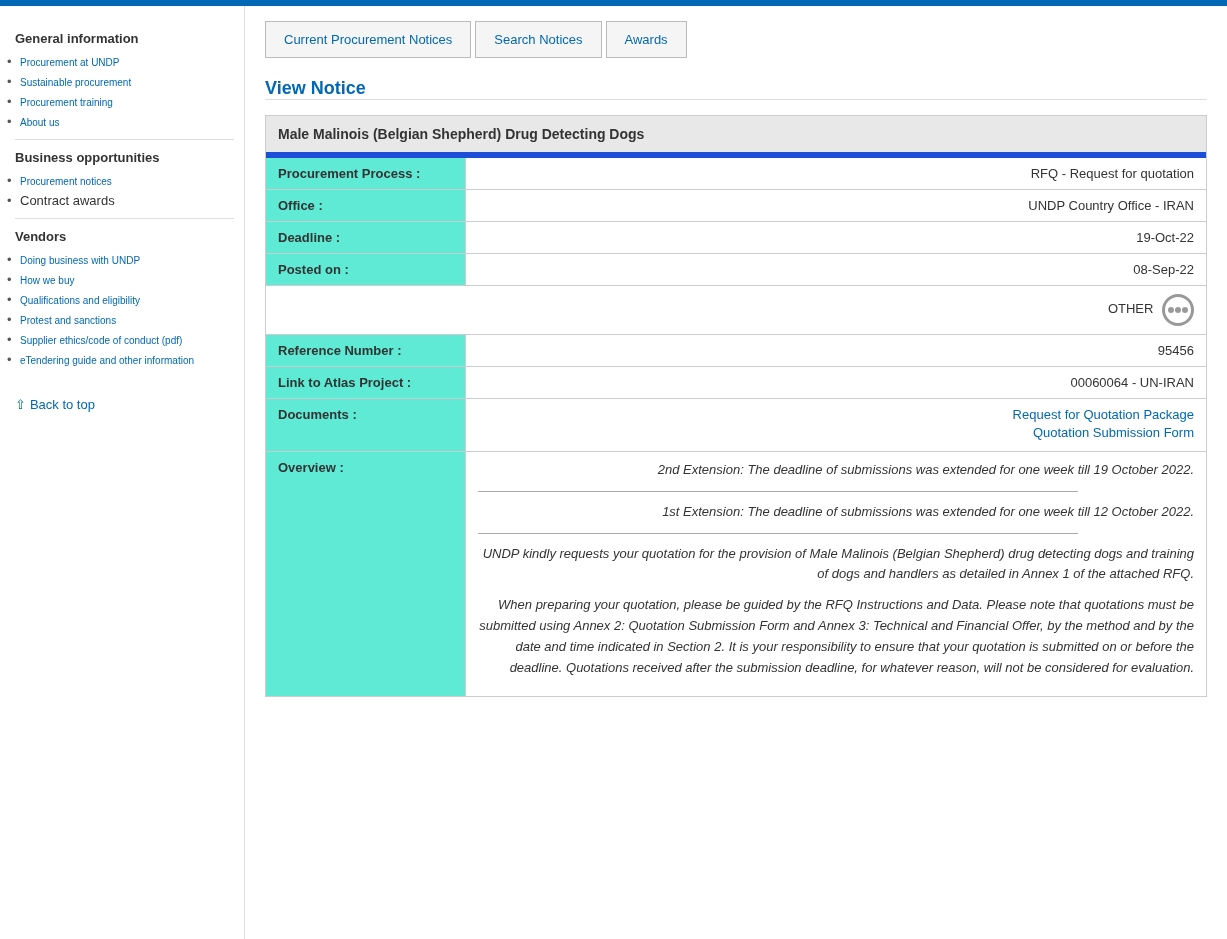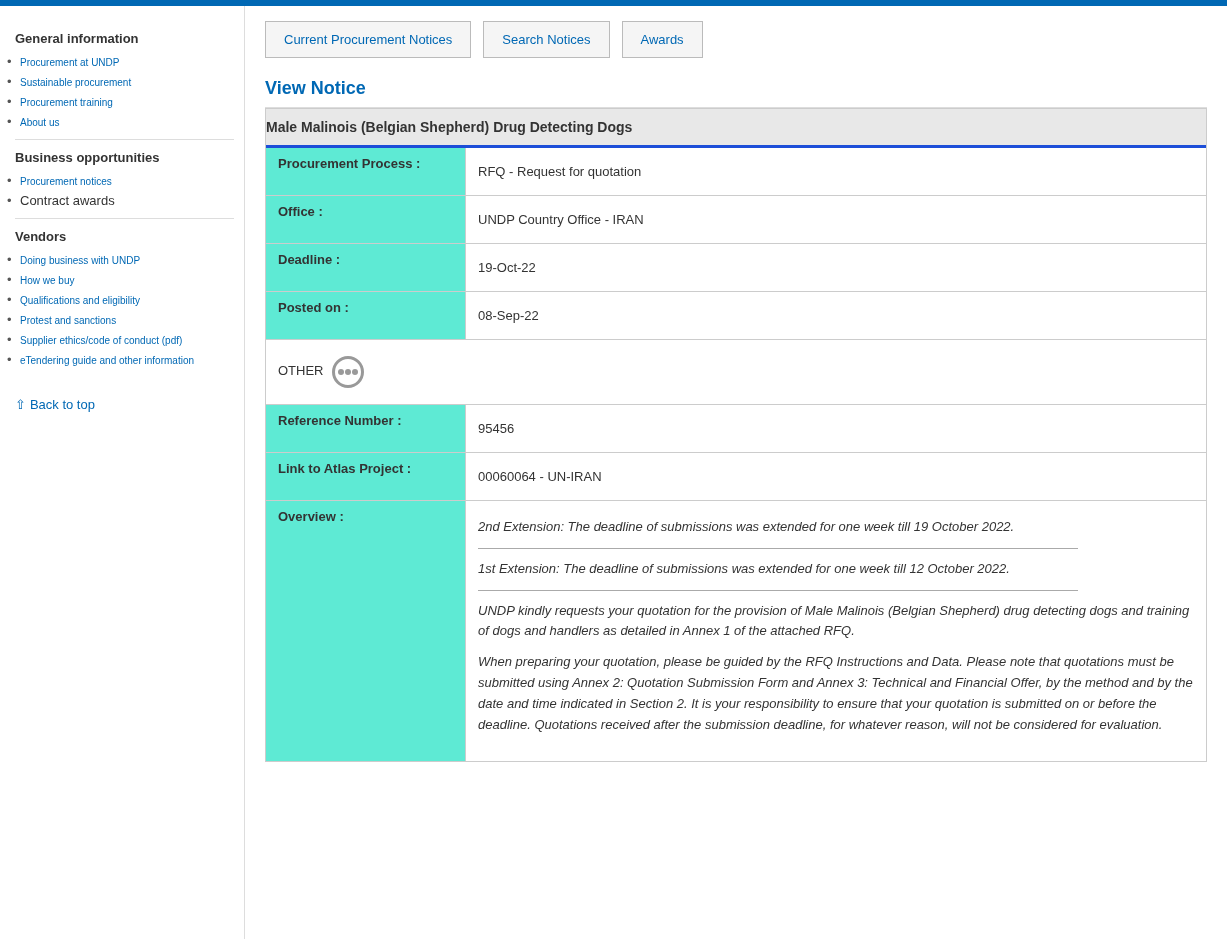--- a/index.html
+++ b/index.html
@@ -22,36 +22,36 @@
     .sidebar-nav-list li span { color: #333; font-size: 13px; }
 
     .sidebar-divider { border: none; border-top: 1px solid #ddd; margin: 10px 0; }
 
     .back-to-top { margin-top: 30px; color: #0068b4; font-size: 13px; cursor: pointer; display: flex; align-items: center; gap: 4px; }
 
     
     .main-content { flex: 1; padding: 15px 20px; }
 
     
-    .tabs { display: flex; gap: 12px; margin-bottom: 20px; }
+    .tabs { display: flex; gap: 4px; margin-bottom: 20px; }
     .tab { padding: 10px 18px; border: 1px solid #bbb; background: #f5f5f5; color: #0068b4; font-size: 13px; cursor: pointer; text-decoration: none; display: inline-block; }
 
     
-    .view-notice-title { font-size: 18px; font-weight: bold; color: #0068b4; border-bottom: 1px solid #ddd; padding-bottom: 8px; }
+    .view-notice-title { font-size: 18px; font-weight: bold; color: #0068b4; margin-bottom: 15px; border-bottom: 1px solid #ddd; }
 
     
     .notice-container { border: 1px solid #ccc; width: 100%; }
 
-    .notice-title-row { background: #e8e8e8; padding: 10px 0; font-weight: bold; font-size: 14px; border-bottom: 3px solid #1d4ed8; }
+    .notice-title-row { background: #e8e8e8; padding: 10px 12px; font-weight: bold; font-size: 14px; border-bottom: 6px solid #1d4ed8; }
 
     .notice-row { display: flex; border-bottom: 1px solid #ccc; }
     .notice-row:last-child { border-bottom: none; }
 
     .notice-label { width: 200px; min-width: 200px; padding: 8px 12px; background: #5eead4; font-weight: bold; color: #333; font-size: 13px; border-right: 1px solid #ccc; vertical-align: top; }
-    .notice-value { flex: 1; padding: 16px 12px; font-size: 13px; color: #333; }
+    .notice-value { flex: 1; padding: 8px 12px; font-size: 13px; color: #333; text-align: right; }
 
     .notice-value a { color: #0068b4; text-decoration: none; display: block; margin-bottom: 3px; }
 
     .overview-text { font-size: 13px; line-height: 1.6; color: #333; }
     .overview-text p { margin-bottom: 10px; font-style: italic; }
     .overview-separator { border: none; border-top: 1px solid #aaa; margin: 8px 0 10px 0; width: 600px; }
 
     
     .spinner { display: inline-flex; align-items: center; justify-content: center; width: 32px; height: 32px; border: 3px solid #999; border-radius: 50%; position: relative; margin-left: 5px; vertical-align: middle; }
     .spinner::before { content: ''; width: 6px; height: 6px; background: #999; border-radius: 50%; position: absolute; left: 3px; top: 50%; transform: translateY(-50%); }
@@ -147,20 +147,27 @@
       <div class="notice-row">
         <div class="notice-label">Reference Number :</div>
         <div class="notice-value">95456</div>
       </div>
 
       <div class="notice-row">
         <div class="notice-label">Link to Atlas Project :</div>
         <div class="notice-value">00060064 - UN-IRAN</div>
       </div>
 
+      <div class="notice-row">
+        <div class="notice-label">Documents :</div>
+        <div class="notice-value">
+          <a href="#">Request for Quotation Package</a>
+          <a href="#">Quotation Submission Form</a>
+        </div>
+      </div>
 
       <div class="notice-row">
         <div class="notice-label">Overview :</div>
         <div class="notice-value overview-text">
           <p>2nd Extension: The deadline of submissions was extended for one week till 19 October 2022.</p>
           <hr class="overview-separator">
           <p>1st Extension: The deadline of submissions was extended for one week till 12 October 2022.</p>
           <hr class="overview-separator">
           <p>UNDP kindly requests your quotation for the provision of Male Malinois (Belgian Shepherd) drug detecting dogs and training of dogs and handlers as detailed in Annex 1 of the attached RFQ.</p>
           <p>When preparing your quotation, please be guided by the RFQ Instructions and Data. Please note that quotations must be submitted using Annex 2: Quotation Submission Form and Annex 3: Technical and Financial Offer, by the method and by the date and time indicated in Section 2. It is your responsibility to ensure that your quotation is submitted on or before the deadline. Quotations received after the submission deadline, for whatever reason, will not be considered for evaluation.</p>

